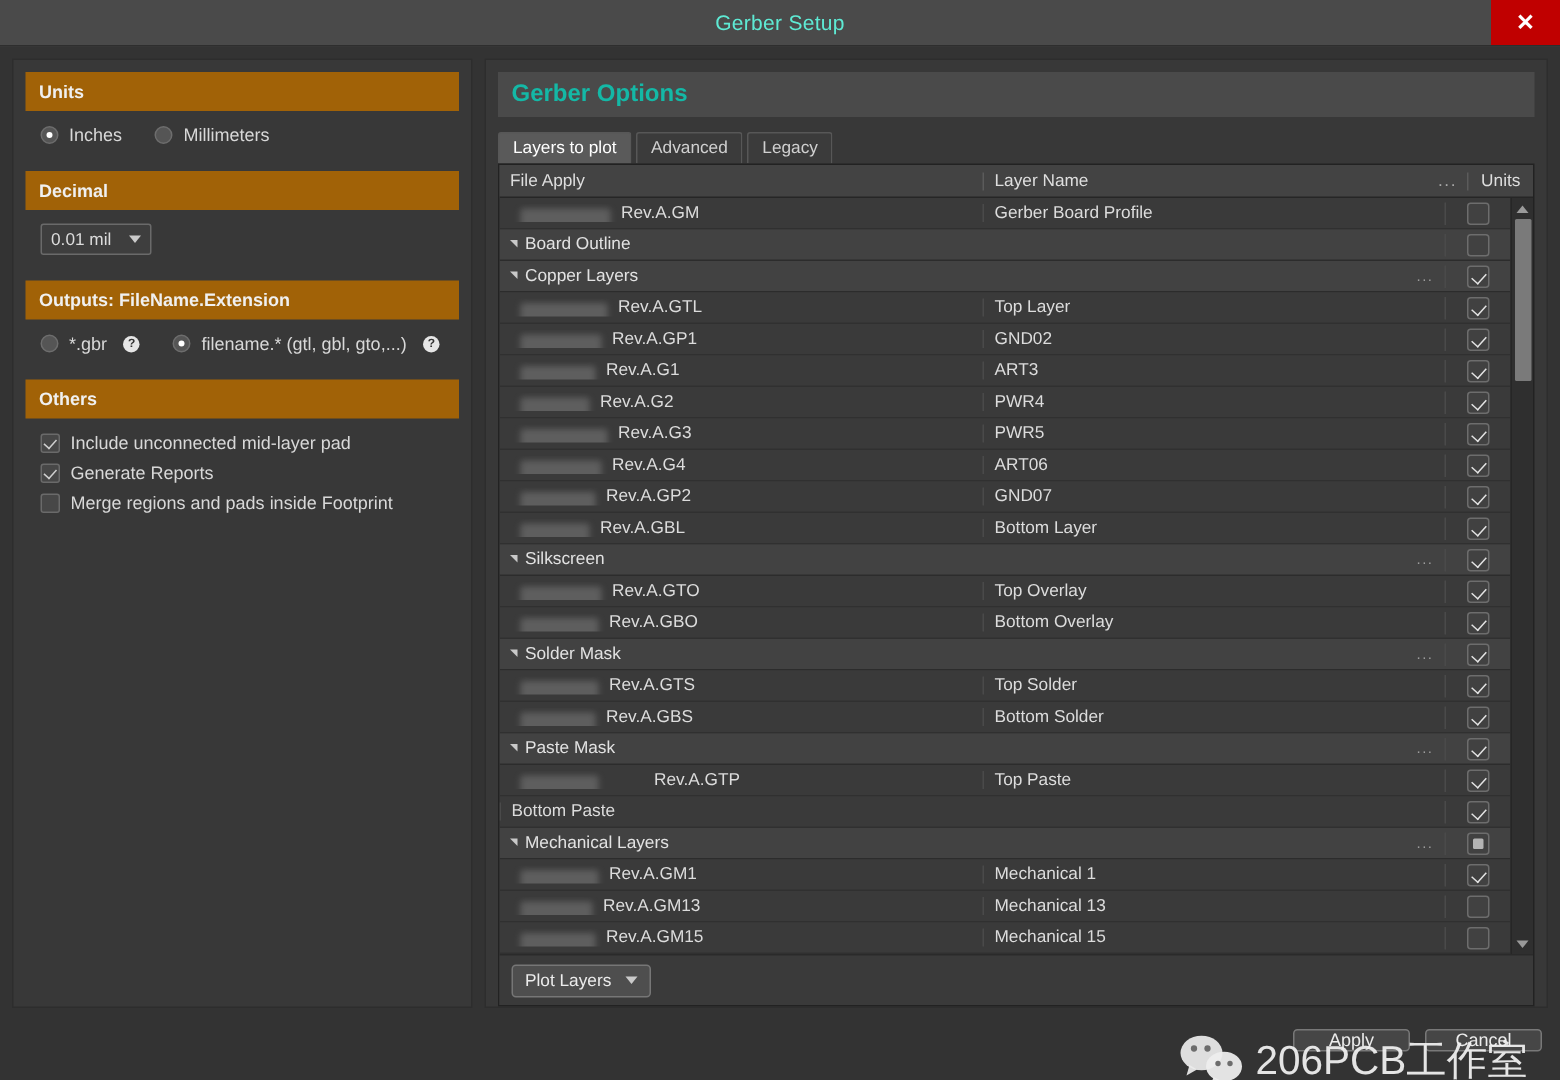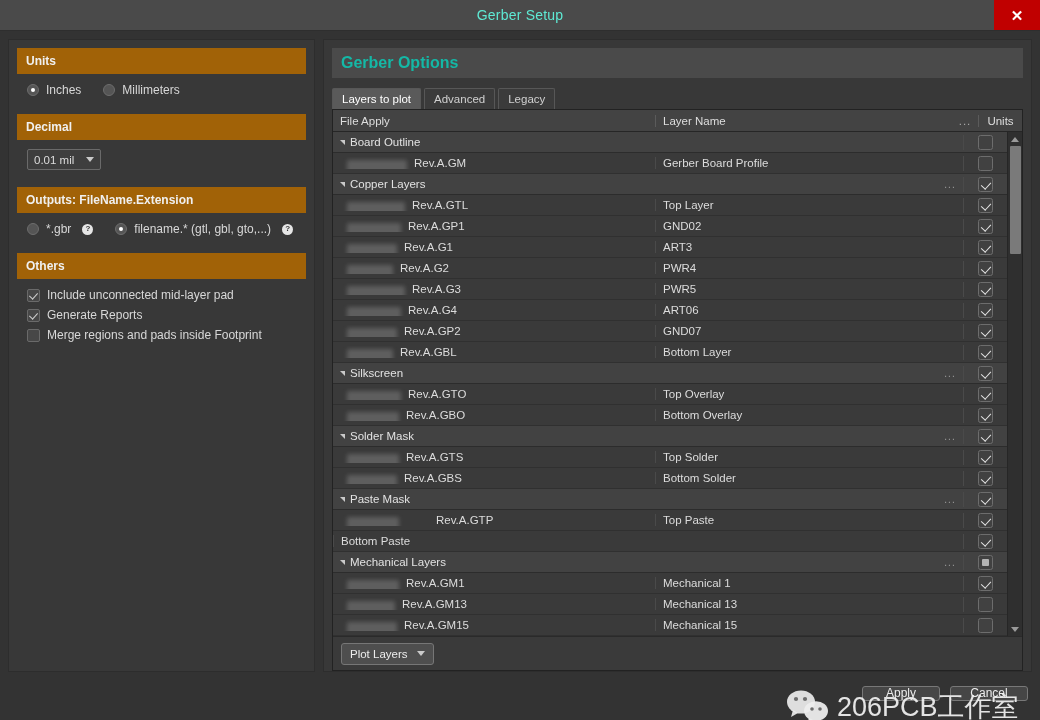--- a/index.html
+++ b/index.html
@@ -352,31 +352,31 @@
 
         <div class="grid-head">
           <div class="col-file">File Apply</div>
           <div class="col-layer">Layer Name</div>
           <div class="col-dots">...</div>
           <div class="col-plot">Units</div>
         </div>
 
         <div class="grid-scroll">
           <div class="grid-rows" id="grid-rows">
+              <div class="row item">
+                <div class="c-file"><span class="redact" style="width: 60px;"></span><span style="margin-left: 74px; display: inline-block;">Rev.A.GM</span></div>
+                <div class="c-layer">Gerber Board Profile</div>
+                <div class="c-dots"></div>
+                <div class="c-plot">
+                  <span class="tcbx"></span>
+                </div>
+              </div>
               <div class="row group">
                 <div class="c-file"><span class="grp-arrow"></span><span class="grp-label">Board Outline</span></div>
                 <div class="c-layer"></div>
-                <div class="c-dots"></div>
-                <div class="c-plot">
-                  <span class="tcbx"></span>
-                </div>
-              </div>
-              <div class="row item">
-                <div class="c-file"><span class="redact" style="width: 60px;"></span><span style="margin-left: 74px; display: inline-block;">Rev.A.GM</span></div>
-                <div class="c-layer">Gerber Board Profile</div>
                 <div class="c-dots"></div>
                 <div class="c-plot">
                   <span class="tcbx"></span>
                 </div>
               </div>
               <div class="row group">
                 <div class="c-file"><span class="grp-arrow"></span><span class="grp-label">Copper Layers</span></div>
                 <div class="c-layer"></div>
                 <div class="c-dots">...</div>
                 <div class="c-plot">

